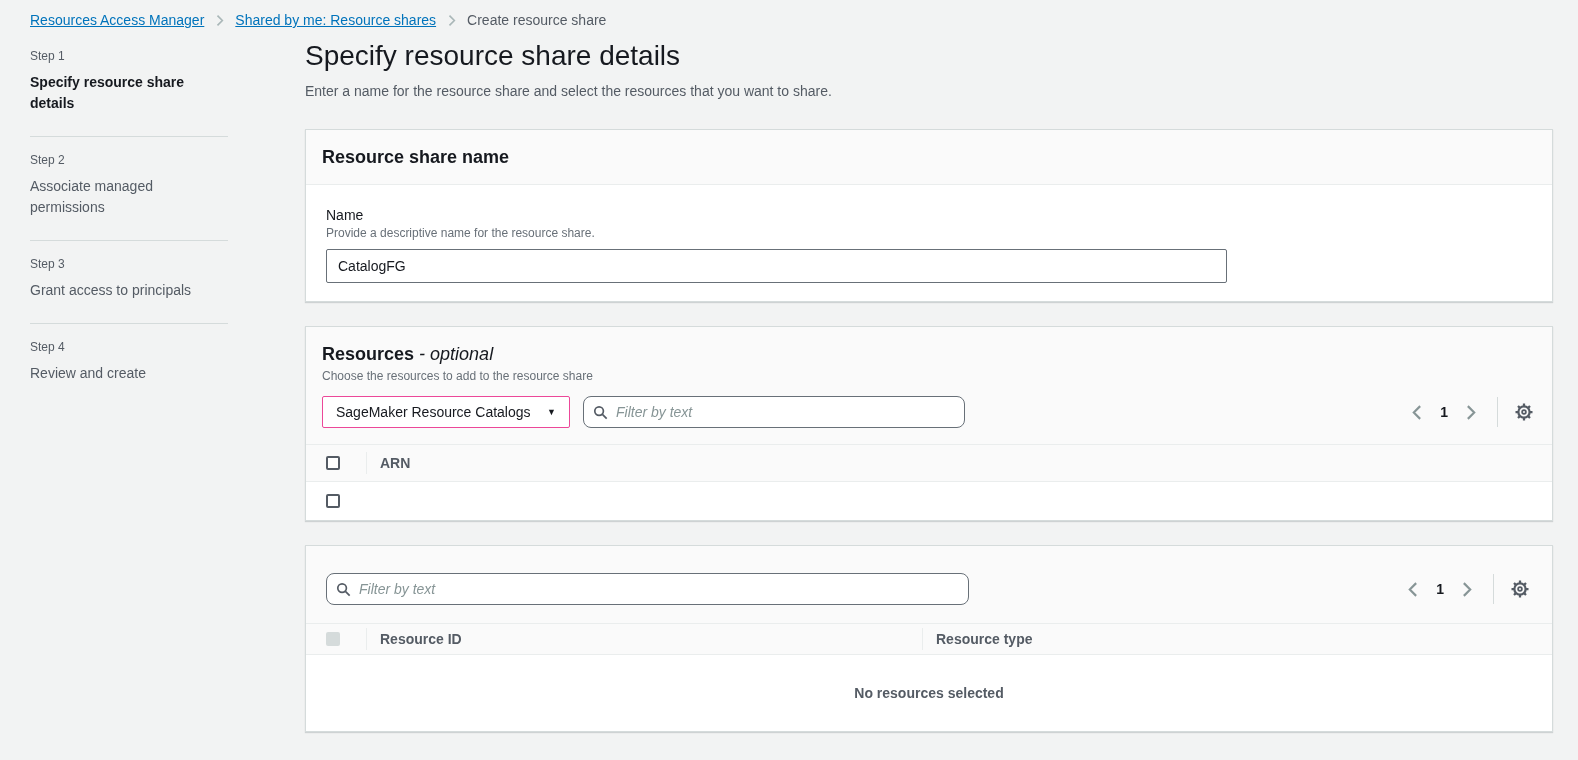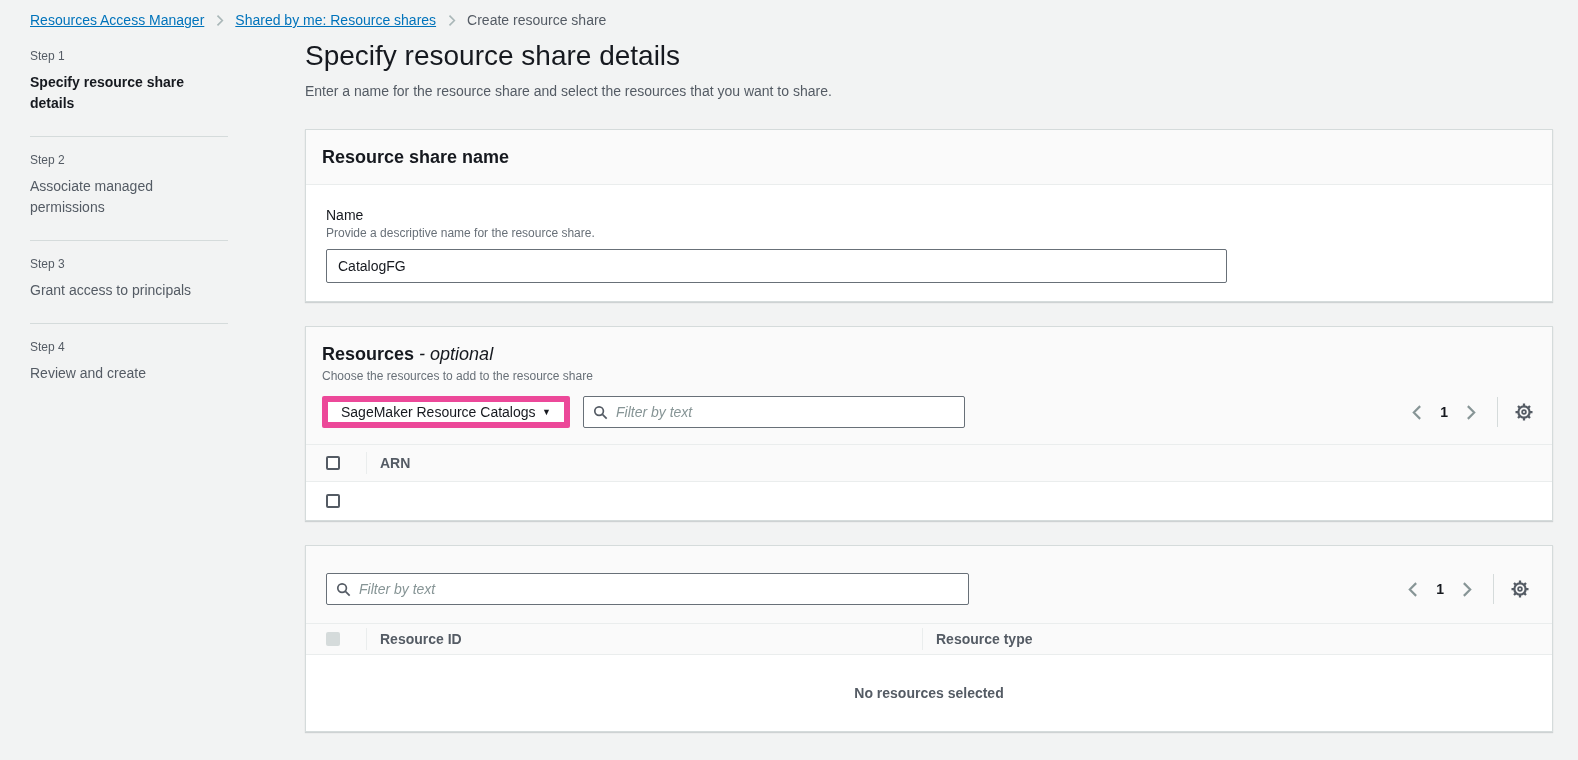--- a/index.html
+++ b/index.html
@@ -60,27 +60,27 @@
     border: 1px solid #687078; border-radius: 2px;
     padding: 0 11px; font-size: 14px; color: #16191f;
     font-family: "Liberation Sans", sans-serif;
     background: #fff; outline: none;
   }
 
   
   .controls-row { display: flex; align-items: center; margin-top: 13px; }
   .select-trigger {
     width: 248px; height: 32px;
-    border: 6px solid #ec4899; border-radius: 2px; background: #fff;
+    border: 1px solid #ec4899; border-radius: 2px; background: #fff;
     display: flex; align-items: center; justify-content: space-between;
     padding: 0 13px; cursor: pointer;
   }
   .select-caret { font-size: 9px; color: #16191f; }
   .filter-box {
-    height: 32px; border: 1px solid #687078; border-radius: 2px; background: #fff;
+    height: 32px; border: 1px solid #687078; border-radius: 8px; background: #fff;
     display: flex; align-items: center; padding: 0 9px;
   }
   .filter-box.narrow { width: 382px; margin-left: 13px; }
   .filter-box.wide { width: 643px; }
   .filter-box input {
     border: none; outline: none; flex: 1; margin-left: 8px;
     font-size: 14px; font-family: "Liberation Sans", sans-serif; color: #16191f;
     background: transparent;
   }
   .filter-box input::placeholder { font-style: italic; color: #879596; }

